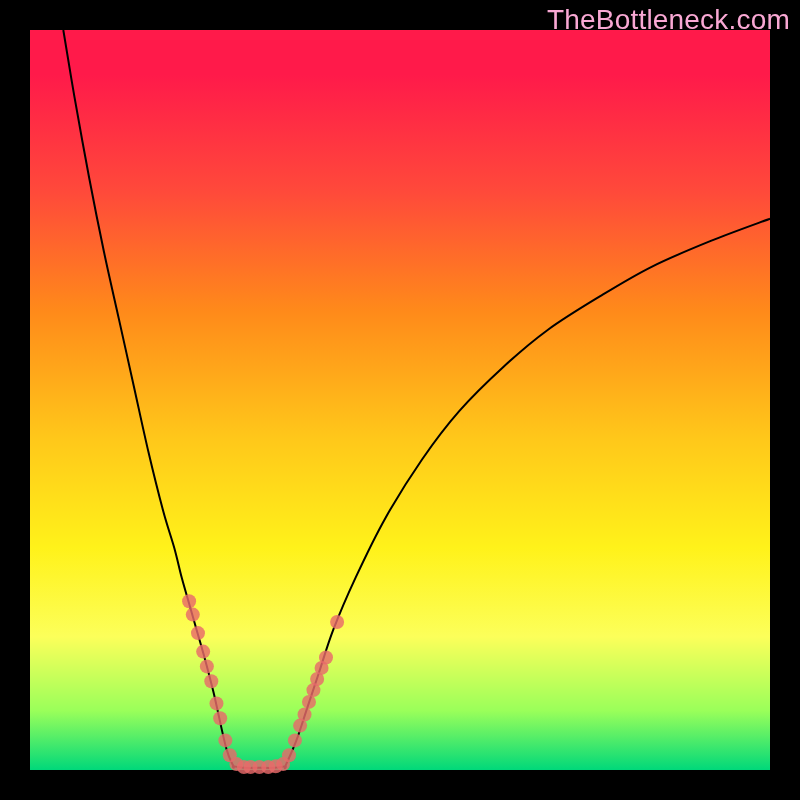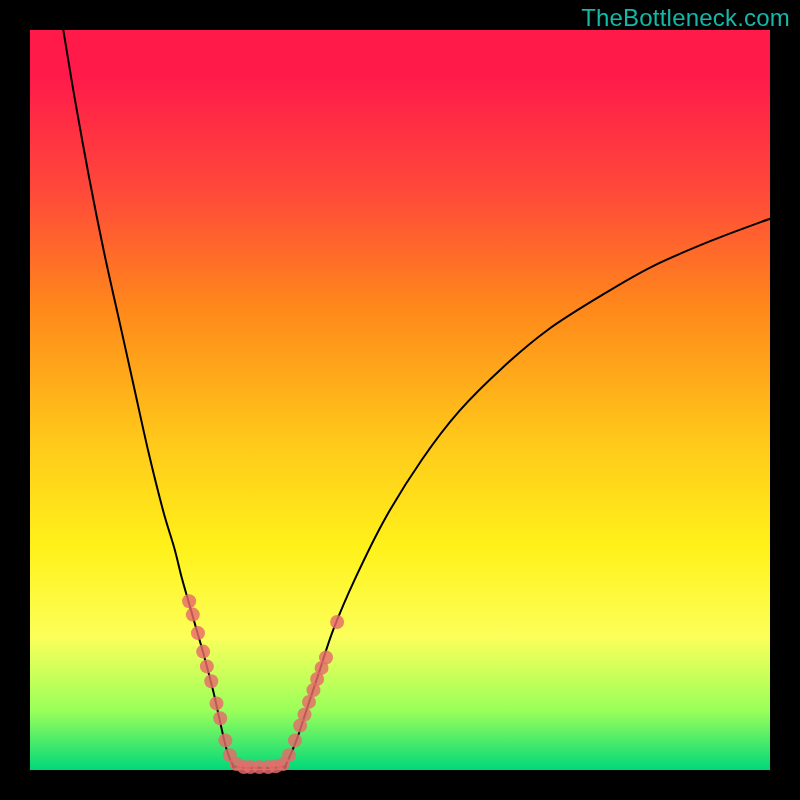--- a/index.html
+++ b/index.html
@@ -25,22 +25,22 @@
       #fff21a 70%,
       #fcff5a 82%,
       #9aff5a 92%,
       #00d87a 100%);
   }
   .watermark {
     position: absolute;
     top: 4px;
     right: 10px;
     font-family: Arial, Helvetica, sans-serif;
-    font-size: 24px;
-    color: #14b8a6;
+    font-size: 28px;
+    color: #f9a8d4;
     font-weight: 500;
     letter-spacing: 0.2px;
   }
   svg { position: absolute; left: 0; top: 0; }
   .curve { fill: none; stroke: #000; stroke-width: 2; }
   .dot { fill: #e86a6a; fill-opacity: 0.82; }
 </style>
 </head>
 <body>
 

